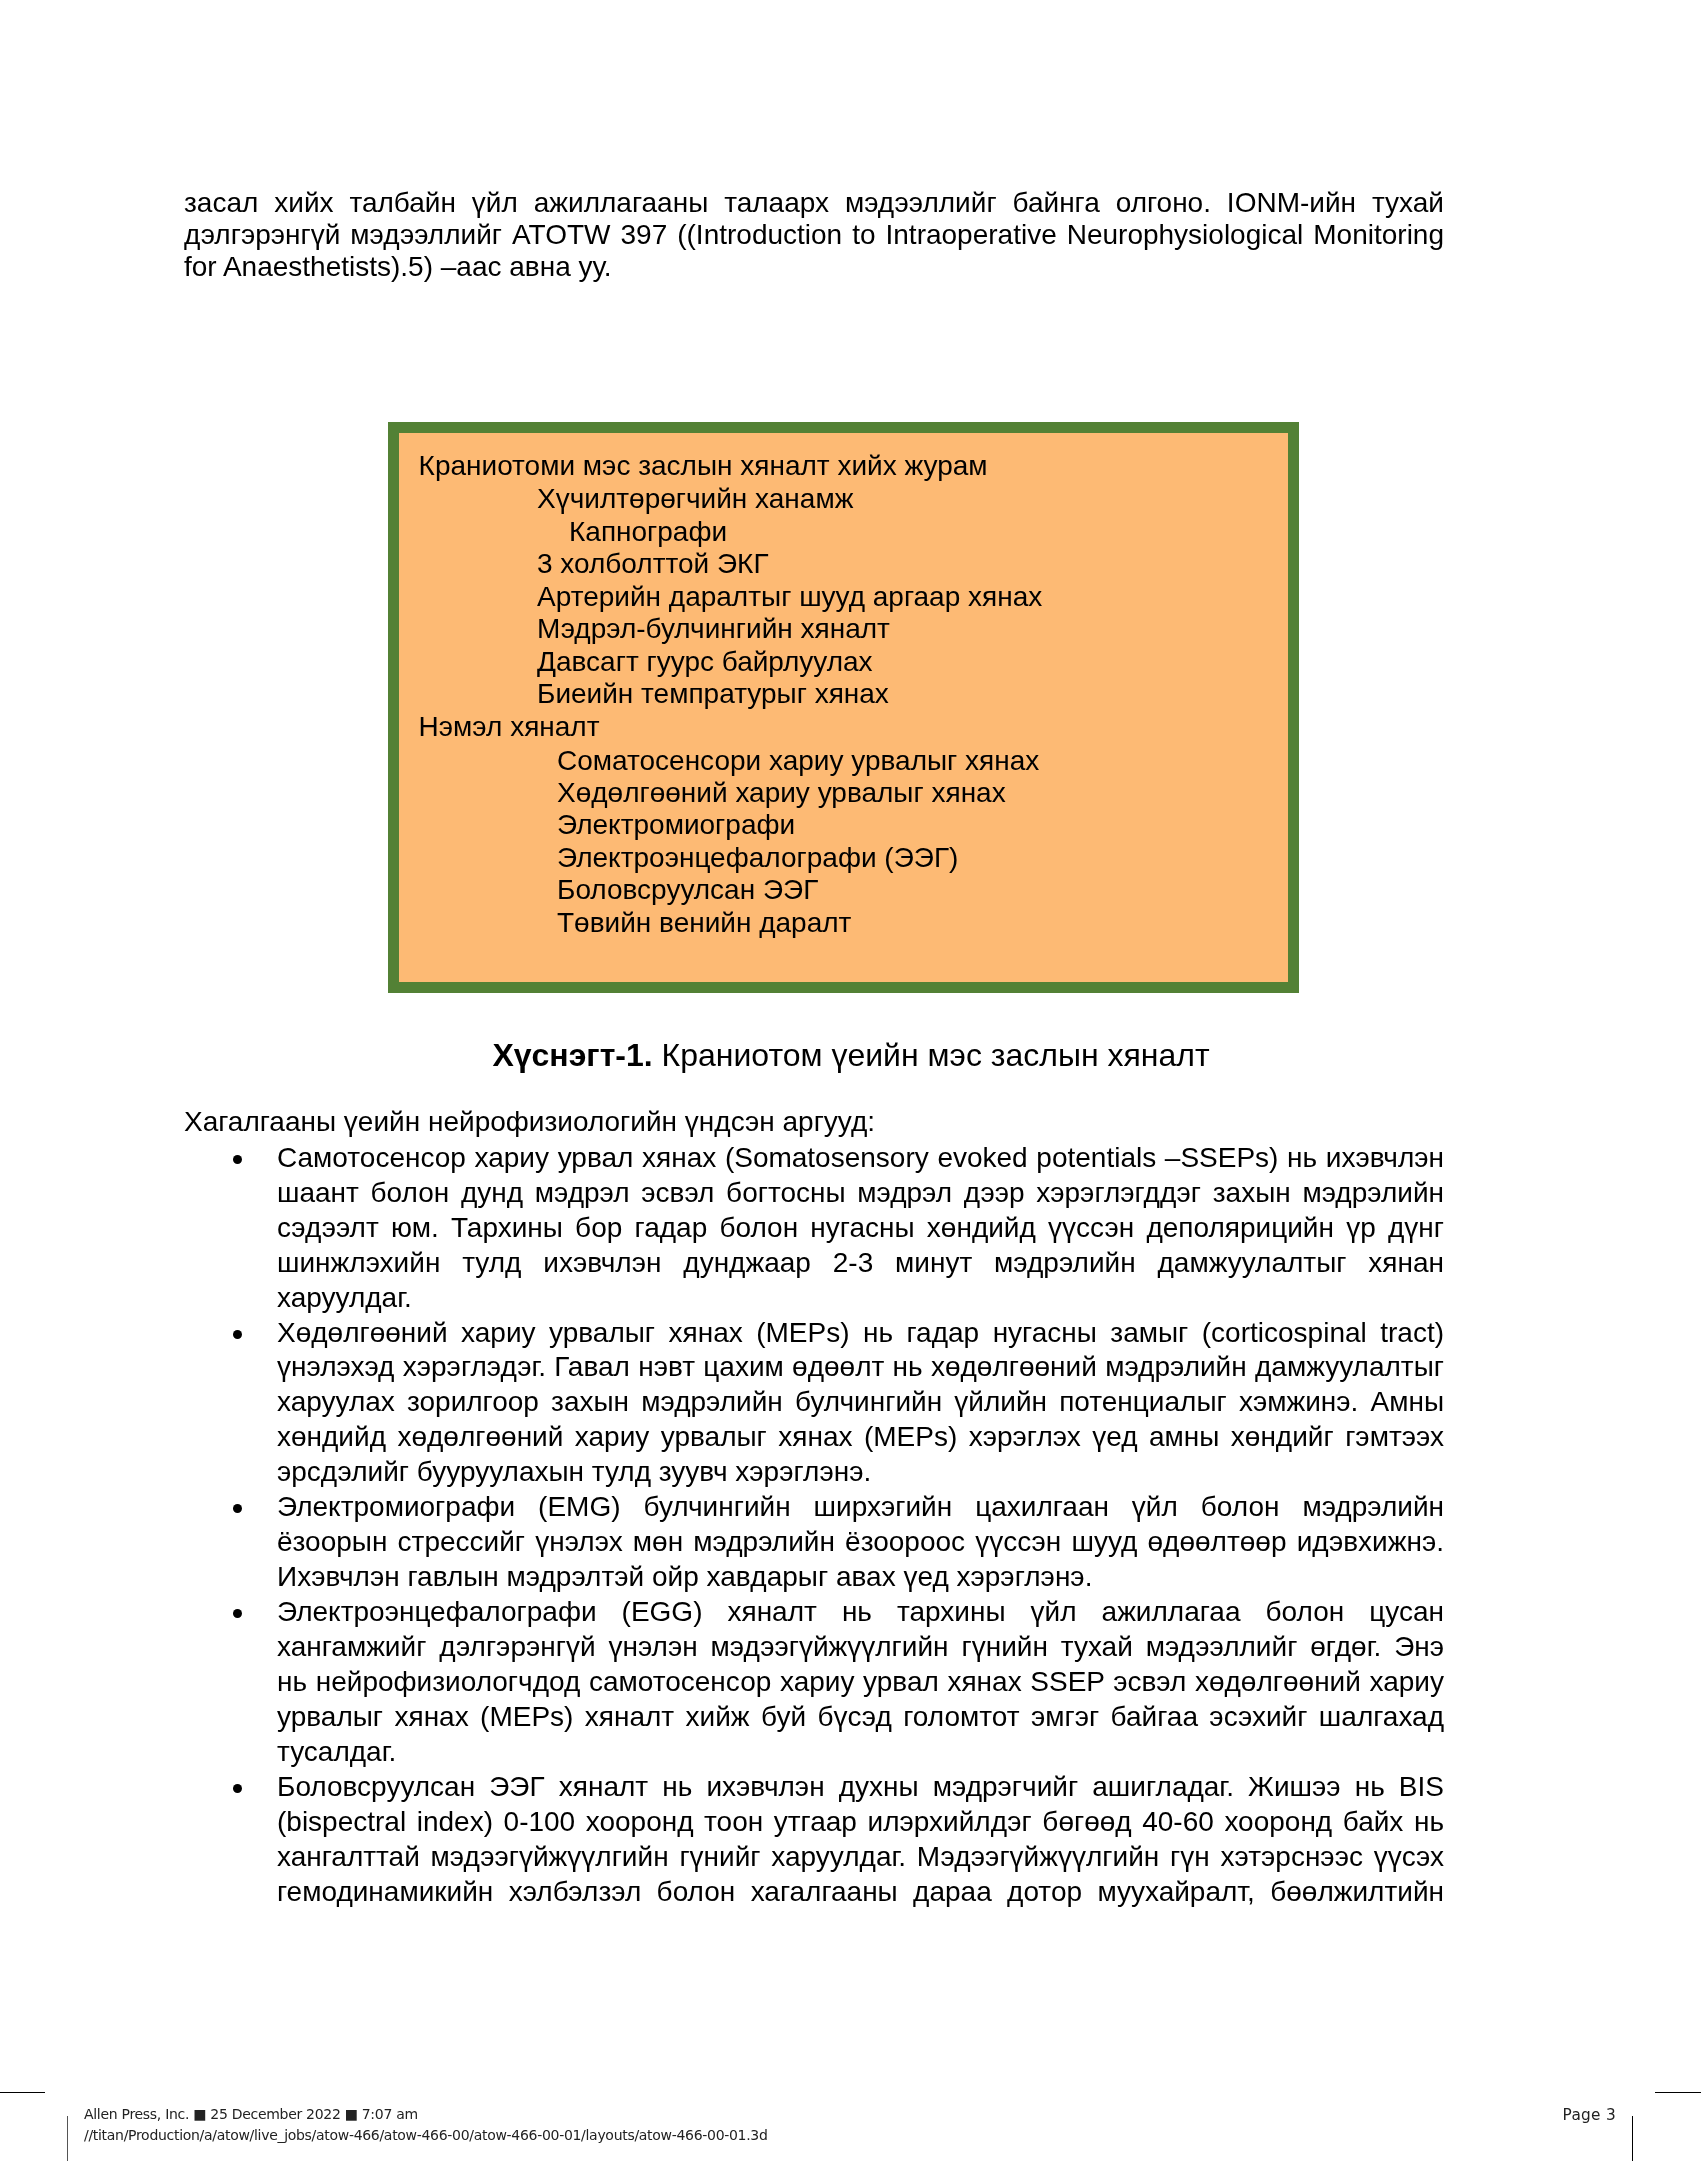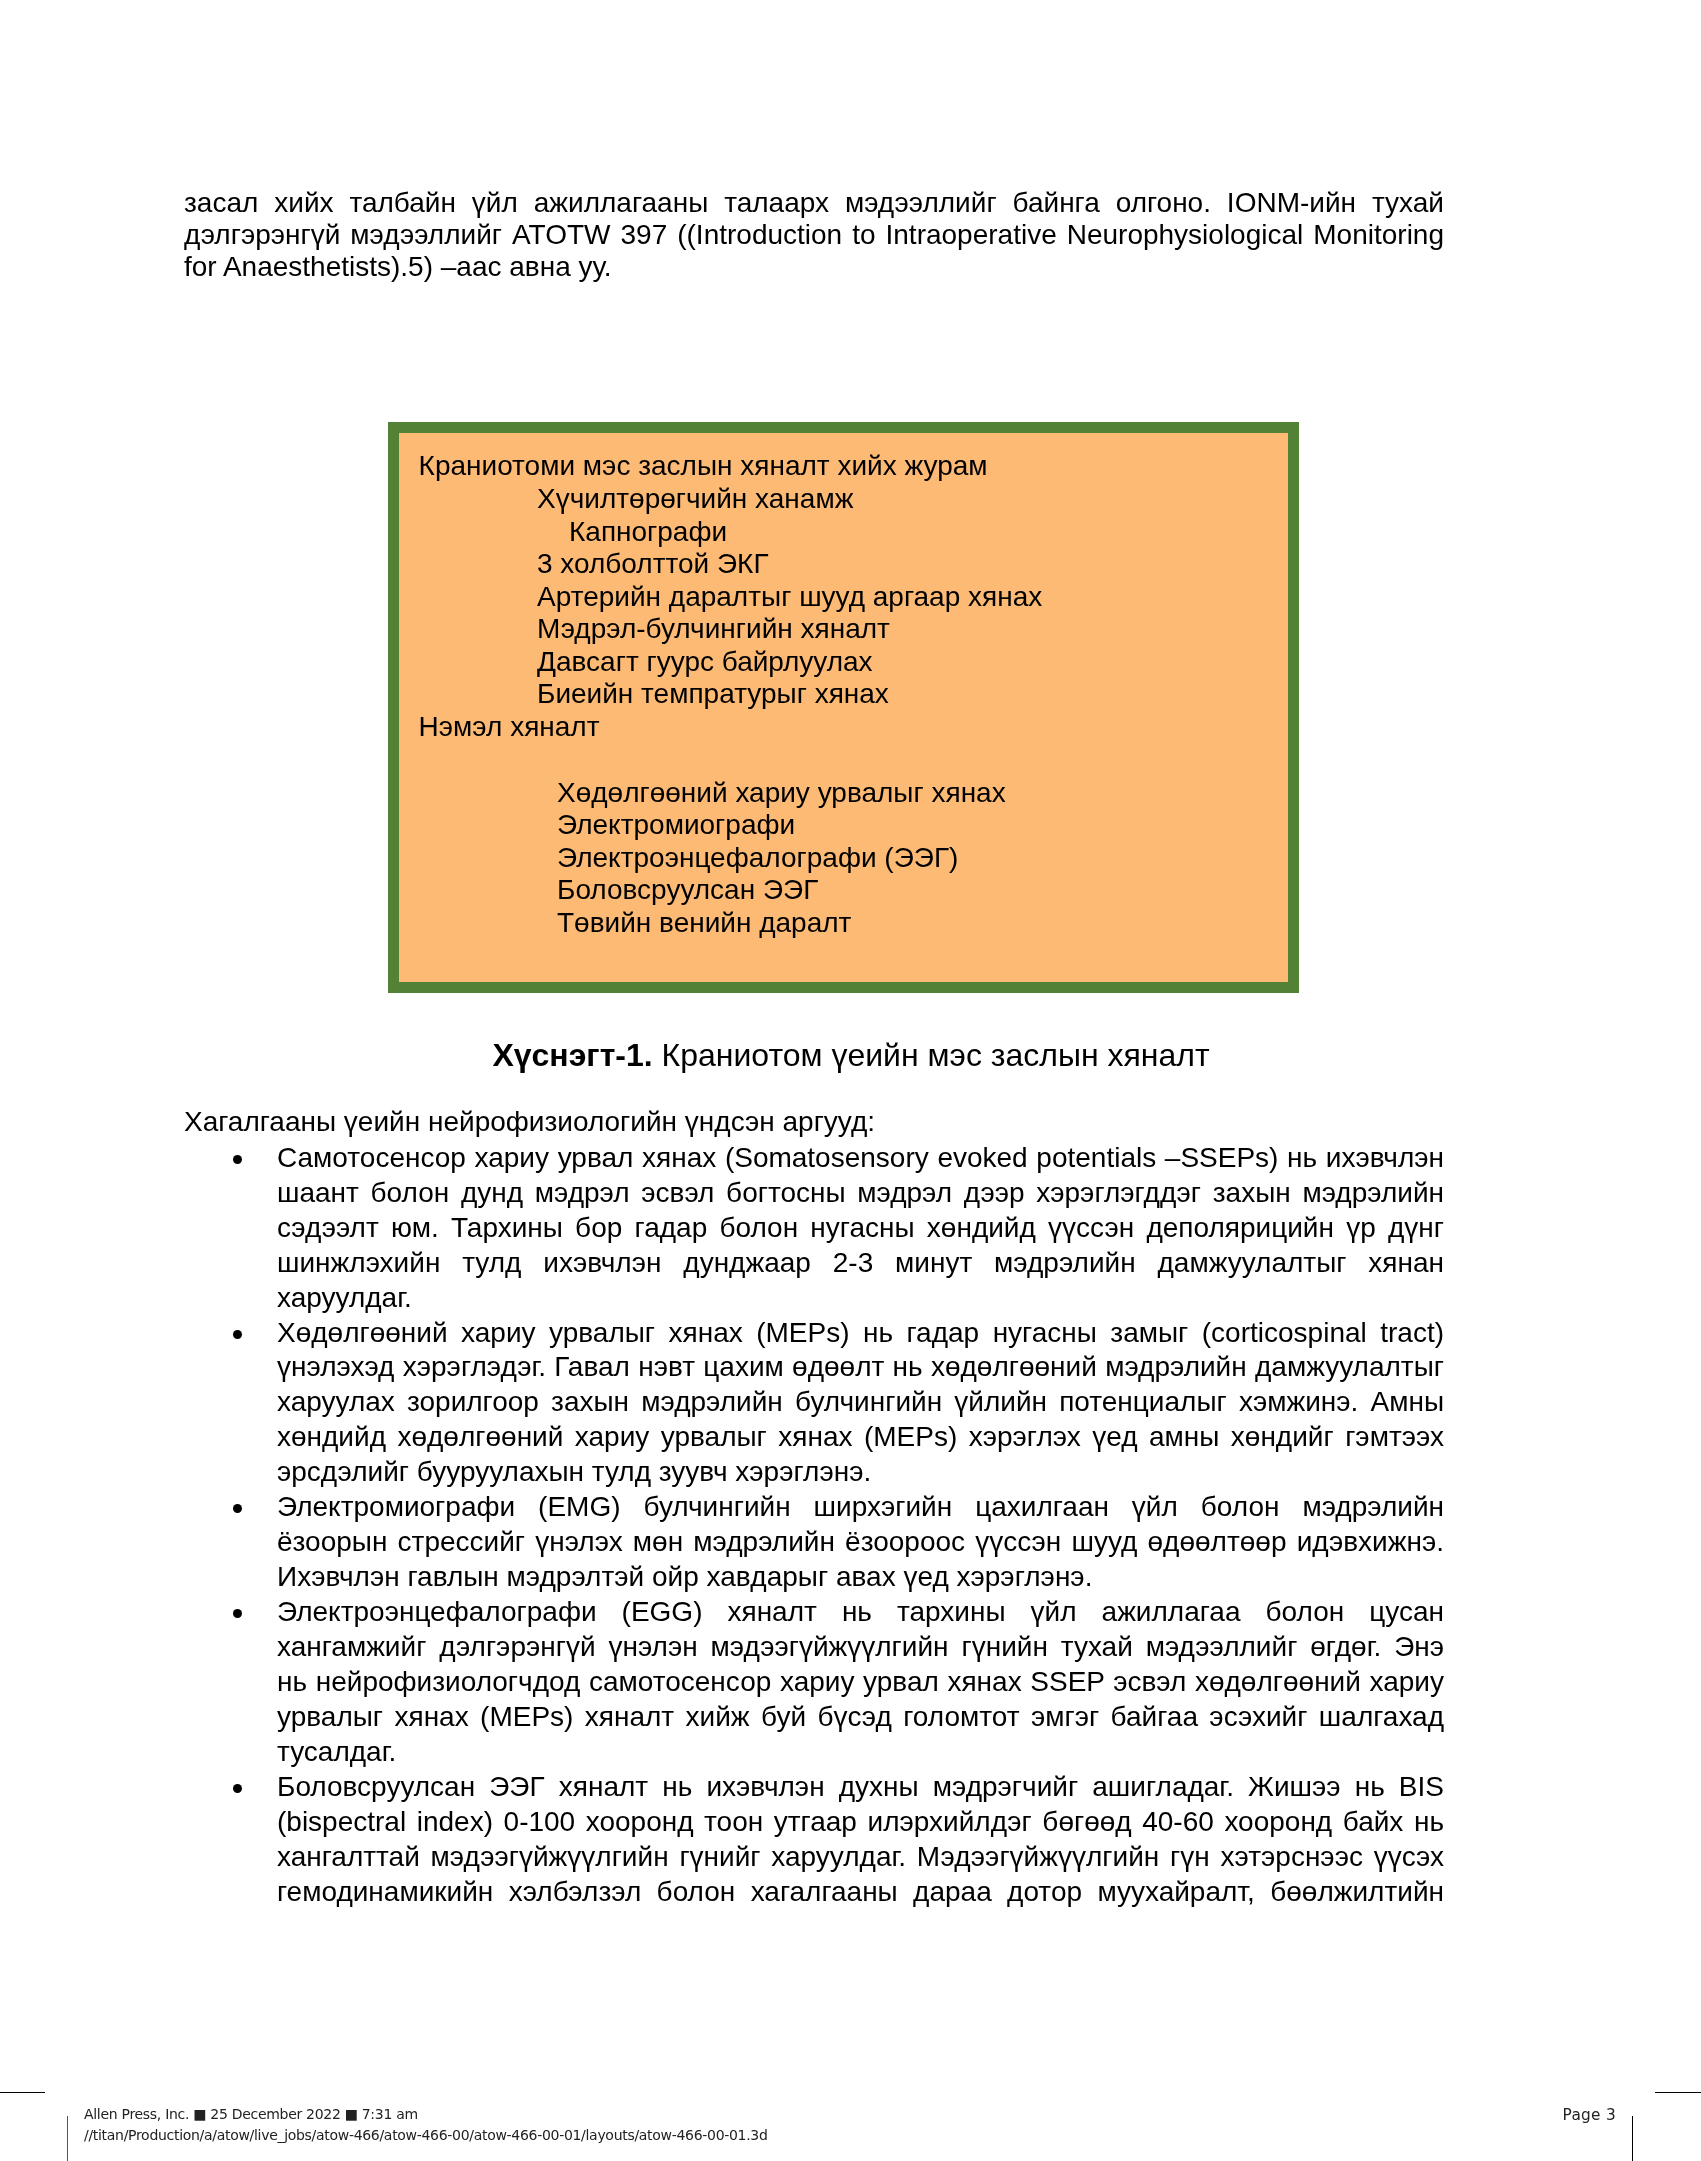--- a/index.html
+++ b/index.html
@@ -35,20 +35,21 @@
 <div id="green-box" style="border-color: rgb(83, 129, 53);">
   <div class="box-line" style="left:19.6px; top:17px;">Краниотоми мэс заслын хяналт хийх журам</div>
   <div class="box-line" style="left:138px; top:50px;">Хүчилтөрөгчийн ханамж</div>
   <div class="box-line" style="left:138px; top:83px;margin-left:32px;">Капнографи</div>
   <div class="box-line" style="left:138px; top:115px;">3 холболттой ЭКГ</div>
   <div class="box-line" style="left:138px; top:148px;">Артерийн даралтыг  шууд аргаар хянах</div>
   <div class="box-line" style="left:138px; top:180px;">Мэдрэл-булчингийн  хяналт</div>
   <div class="box-line" style="left:138px; top:213px;">Давсагт гуурс байрлуулах</div>
   <div class="box-line" style="left:138px; top:245px;">Биеийн  темпратурыг хянах</div>
   <div class="box-line" style="left:19.6px; top:278px;">Нэмэл хяналт</div>
+  <div class="box-line" style="left:158px; top:312px;">Соматосенсори  хариу урвалыг хянах</div>
   <div class="box-line" style="left:158px; top:344px;">Хөдөлгөөний хариу урвалыг хянах</div>
   <div class="box-line" style="left:158px; top:376px;">Электромиографи</div>
   <div class="box-line" style="left:158px; top:409px;">Электроэнцефалографи (ЭЭГ)</div>
   <div class="box-line" style="left:158px; top:441px;">Боловсруулсан ЭЭГ</div>
   <div class="box-line" style="left:158px; top:474px;">Төвийн венийн даралт</div>
 </div>
 
 <div id="caption"><b>Хүснэгт-1.</b><span> Краниотом үеийн мэс заслын хяналт</span></div>
 
 <div id="methods-heading" class="line">Хагалгааны үеийн нейрофизиологийн үндсэн аргууд:</div>
@@ -86,17 +87,17 @@
 <div class="crop" style="left:0; top:2092px; width:45px; height:1.2px;"></div>
 <div class="crop" style="left:67px; top:2116px; width:1.2px; height:46px; background:#555;"></div>
 <div class="crop" style="left:1655px; top:2092px; width:47px; height:1.2px;"></div>
 <div class="crop" style="left:1632px; top:2116px; width:1.2px; height:46px;"></div>
 
 <div class="footer" style="left:84px; top:2106px;">
   <span>Allen Press, Inc.</span>
   <span>■</span>
   <span>25 December 2022</span>
   <span>■</span>
-  <span>7:31 am</span>
+  <span>7:07 am</span>
 </div>
 <div class="footer" style="left:84px; top:2127px;">//titan/Production/a/atow/live_jobs/atow-466/atow-466-00/atow-466-00-01/layouts/atow-466-00-01.3d</div>
 <div class="footer" style="left:1533px; top:2106px; width:83px; text-align:right; font-size:15.3px; letter-spacing:0.3px;">Page 3</div>
 
 
 </body></html>

